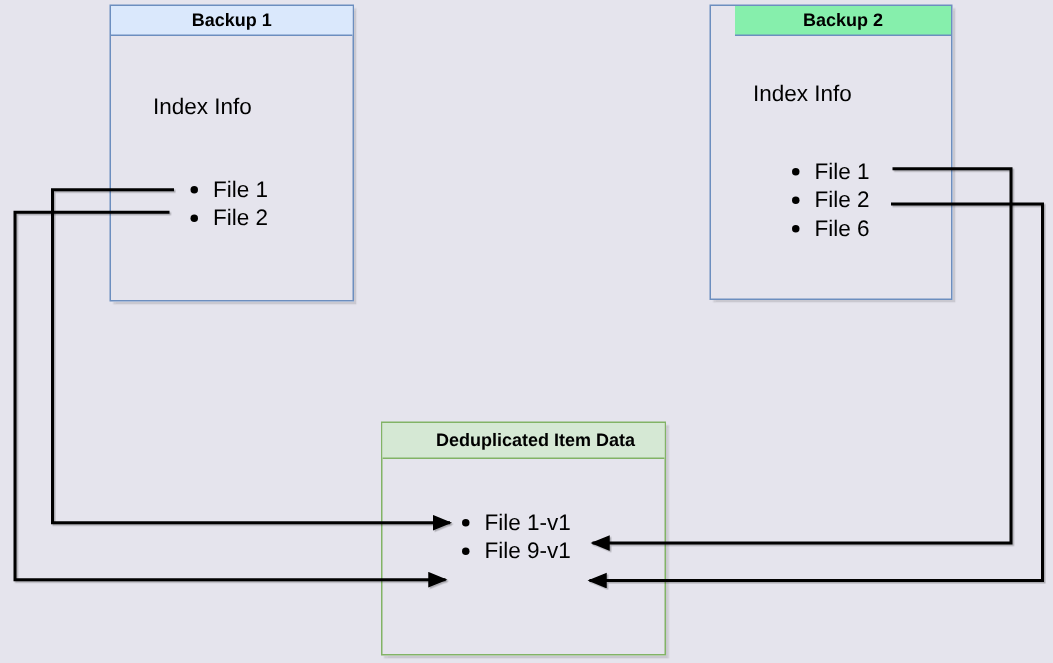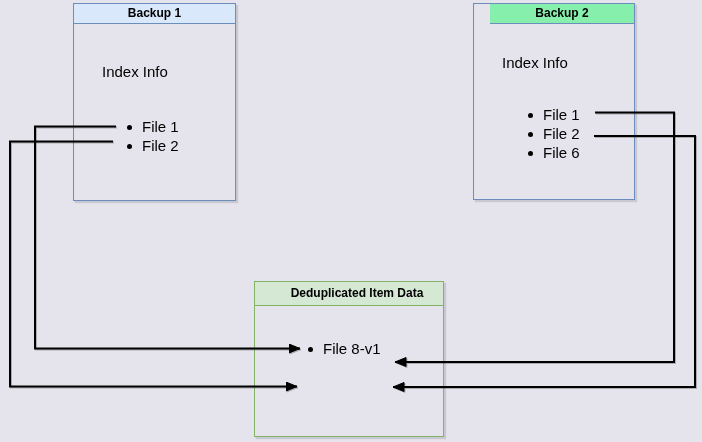--- a/index.html
+++ b/index.html
@@ -93,21 +93,22 @@
     <ul class="file-list" style="left:54px; top:101px;">
       <li><span class="bullet"></span><span>File 1</span></li>
       <li><span class="bullet"></span><span>File 2</span></li>
       <li><span class="bullet"></span><span>File 6</span></li>
     </ul>
   </div>
 
   <div class="node" id="dedup-node" style="left: 254px; top: 281px; width: 190px; height: 156px; border-color: rgb(130, 179, 102);">
     <div class="node-header" style="background: rgb(213, 232, 212); border-bottom-color: rgb(130, 179, 102); padding-left: 16px;">Deduplicated Item Data</div>
     <ul class="file-list" style="left:53px; top:57px;">
-      <li><span class="bullet"></span><span>File 8-v1</span></li>
+      <li><span class="bullet"></span><span>File 1-v1</span></li>
+      <li><span class="bullet"></span><span>File 9-v1</span></li>
     </ul>
   </div>
 
   <svg class="edges" width="702" height="442" viewBox="0 0 702 442">
     <defs>
       <marker id="ah" markerWidth="13" markerHeight="12" refX="11.5" refY="5" orient="auto" markerUnits="userSpaceOnUse">
         <path d="M0.5,0.5 L11.5,5 L0.5,9.5 Z" fill="#000" stroke="#000" stroke-width="1"></path>
       </marker>
     </defs>
     <path class="edge" d="M116,126.5 H35 V348.5 H300" marker-end="url(#ah)"></path>

